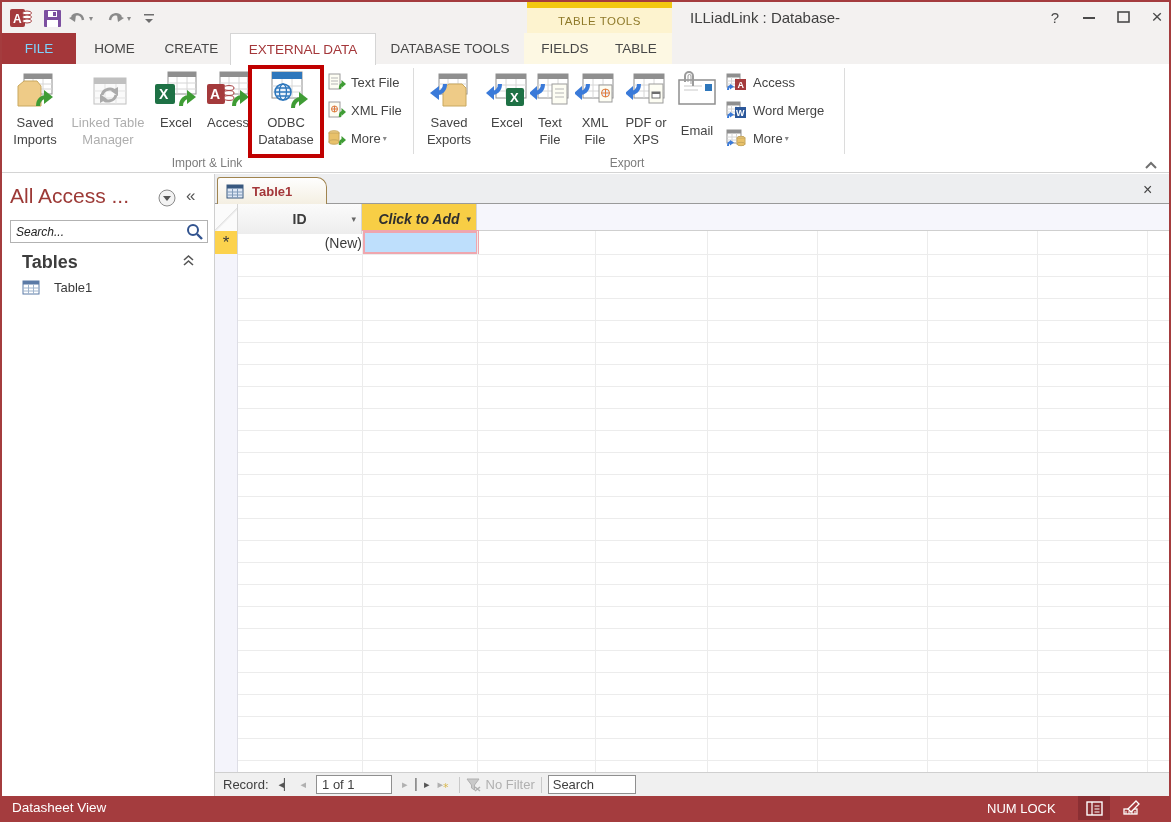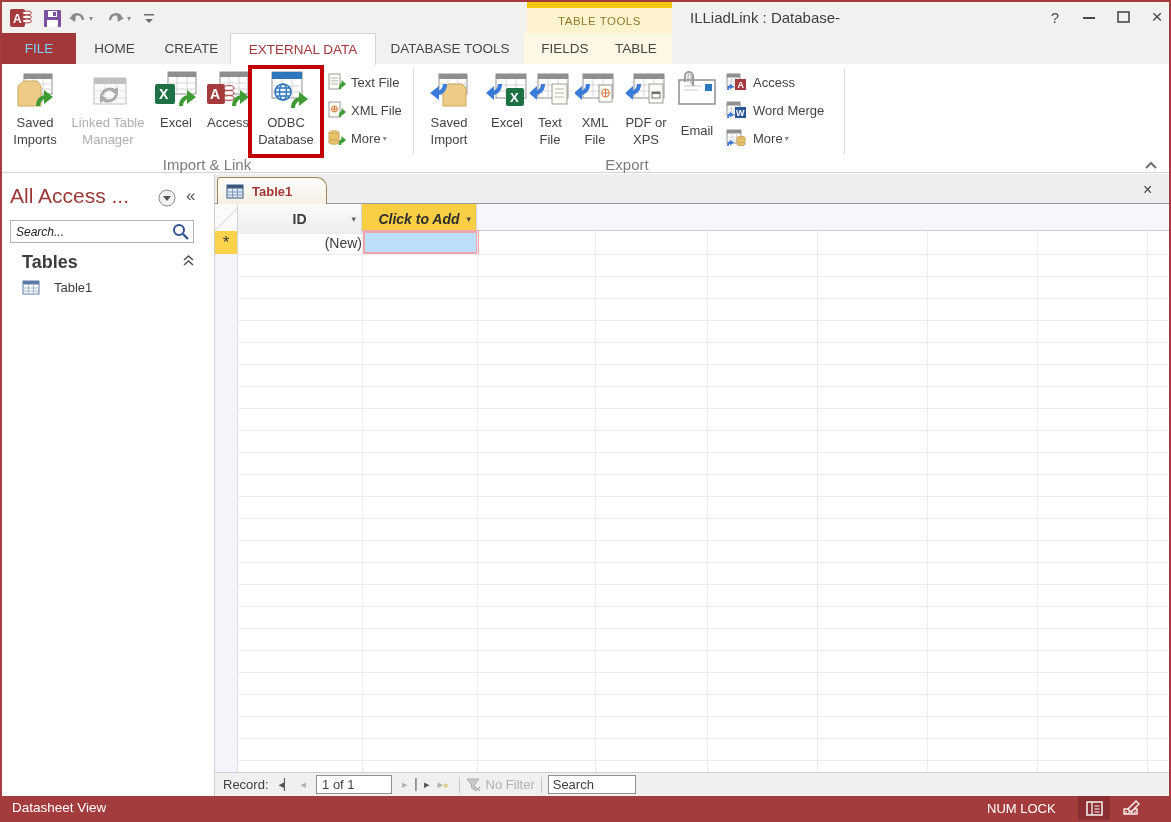--- a/index.html
+++ b/index.html
@@ -22,33 +22,33 @@
   
   .tabrow { left:0; top:31px; width:1167px; height:31px; background:#f3f1f0; }
   .ctx-tabs-bg { left:522px; top:0; width:148px; height:31px; background:#fdf8e3; }
   .rtab { top:0; height:31px; display:flex; align-items:center; justify-content:center; font-size:13.5px; color:#474747; }
   .rtab.file { background:#a4373a; color:#7dd3fc; }
   .rtab.active { background:#fff; color:#a4373a; border:1px solid #d5d5d5; border-bottom:none; height:32px; z-index:3; }
 
   
   .ribbon { left:0; top:62px; width:1167px; height:109px; background:#fff; border-bottom:1px solid #d4d4d4; }
   .group-sep { top:4px; width:1px; height:86px; background:#dcdcdc; }
-  .group-label { top:92px; font-size:15px; color:#7c7c7c; text-align:center; }
+  .group-label { top:92px; font-size:12px; color:#7c7c7c; text-align:center; }
   .bigbtn { top:4px; display:flex; flex-direction:column; align-items:center; }
   .bigbtn .ic { height:42px; display:flex; align-items:flex-end; justify-content:center; }
   .bigbtn .lbl { font-size:13px; color:#444; text-align:center; line-height:17px; margin-top:4px; }
   .bigbtn.disabled .lbl { color:#aeaeae; }
   .smallbtn { display:flex; align-items:center; height:20px; font-size:13px; color:#444; }
   .smallbtn svg { margin-right:5px; }
   .annot { left:246px; top:1px; width:76px; height:93px; border:4px solid #c00000; z-index:5; }
 
   
   .navpane { left:0; top:172px; width:213px; height:622px; background:#fff; border-right:1px solid #cfcfcf; }
   .nav-title { left:8px; top:10px; font-size:21px; color:#9c3936; }
-  .nav-search { left:8px; top:46px; width:184px; height:23px; background:#fff; border:1px solid #b2b2b2; display:flex; align-items:center; }
+  .nav-search { left:8px; top:46px; width:198px; height:23px; background:#fff; border:1px solid #b2b2b2; display:flex; align-items:center; }
   .nav-search .ph { font-size:12px; font-style:italic; color:#222; padding-left:5px; flex:1; }
   .nav-grouphdr { left:20px; top:78px; font-size:18px; font-weight:bold; color:#3d3d3d; }
   .nav-item { left:0; top:102px; width:213px; height:22px; display:flex; align-items:center; font-size:13px; color:#3a3a3a; }
 
   
   .docarea { left:213px; top:172px; width:956px; height:622px; background:#fff; }
   .doctabbar { left:0; top:0; width:956px; height:30px; background:#edeef0; border-bottom:1px solid #9a9a9a; }
   .doctab { left:2px; top:3px; width:110px; height:27px; background:linear-gradient(#fefefe,#f4efe2);
             border:1px solid #a0844f; border-bottom:none; border-radius:3px 10px 0 0;
             display:flex; align-items:center; padding-left:8px; }
@@ -288,21 +288,21 @@
       <div class="ic">
         <svg width="40" height="38">
             <rect x="10" y="2" width="28" height="20" fill="#fff" stroke="#8f8f8f"></rect>
             <rect x="10" y="2" width="28" height="5" fill="#8f8f8f"></rect>
             <path d="M19 7v15M29 7v15M10 12h28M10 17h28" stroke="#d6d6d6" fill="none"></path>
             <path d="M14 16 l6 -4 h13 l4 4 v18 h-23 z" fill="#eecb87" stroke="#c9a85e"></path>
             <path d="M16 12 C16 19 11 21 8 21" stroke="#3a7ad9" stroke-width="4" fill="none"></path>
             <polygon points="10,14 1,21 10,28" fill="#3a7ad9"></polygon>
           </svg>
       </div>
-      <div class="lbl">Saved Import</div>
+      <div class="lbl">Saved Exports</div>
     </div>
 
     <div class="abs bigbtn" style="left:482px;width:46px;">
       <div class="ic">
         <svg width="42" height="38">
             <rect x="10" y="2" width="30" height="24" fill="#fff" stroke="#8f8f8f"></rect>
             <rect x="10" y="2" width="30" height="5" fill="#8f8f8f"></rect>
             <path d="M20 7v19M30 7v19M10 13h30M10 19h30" stroke="#d6d6d6" fill="none"></path>
             <rect x="20" y="16" width="18" height="18" rx="2" fill="#1e7145"></rect>
             <text x="24" y="30" font-size="13" font-weight="bold" fill="#fff">X</text>

